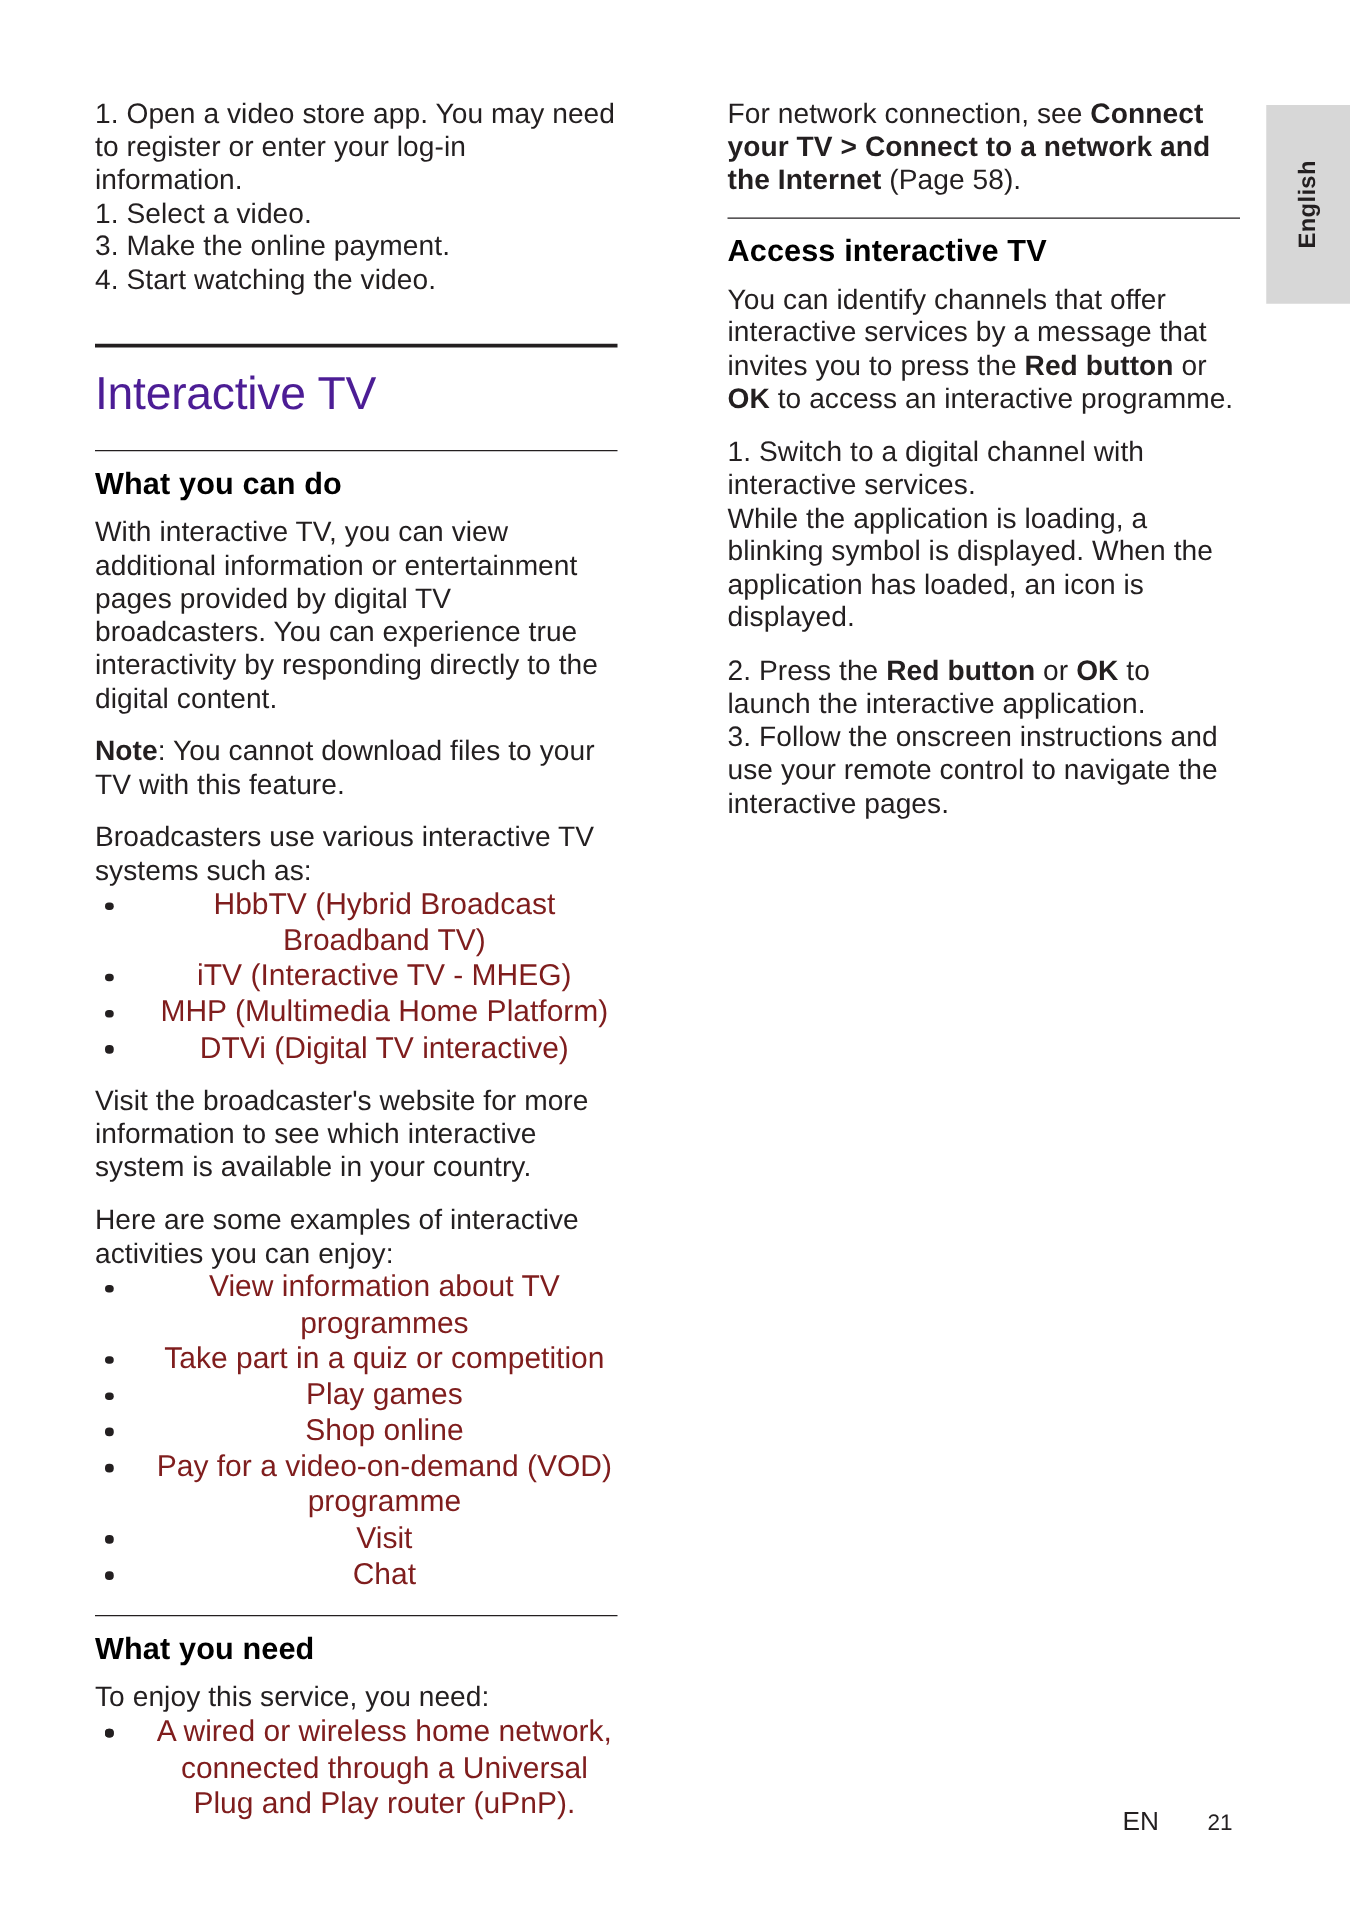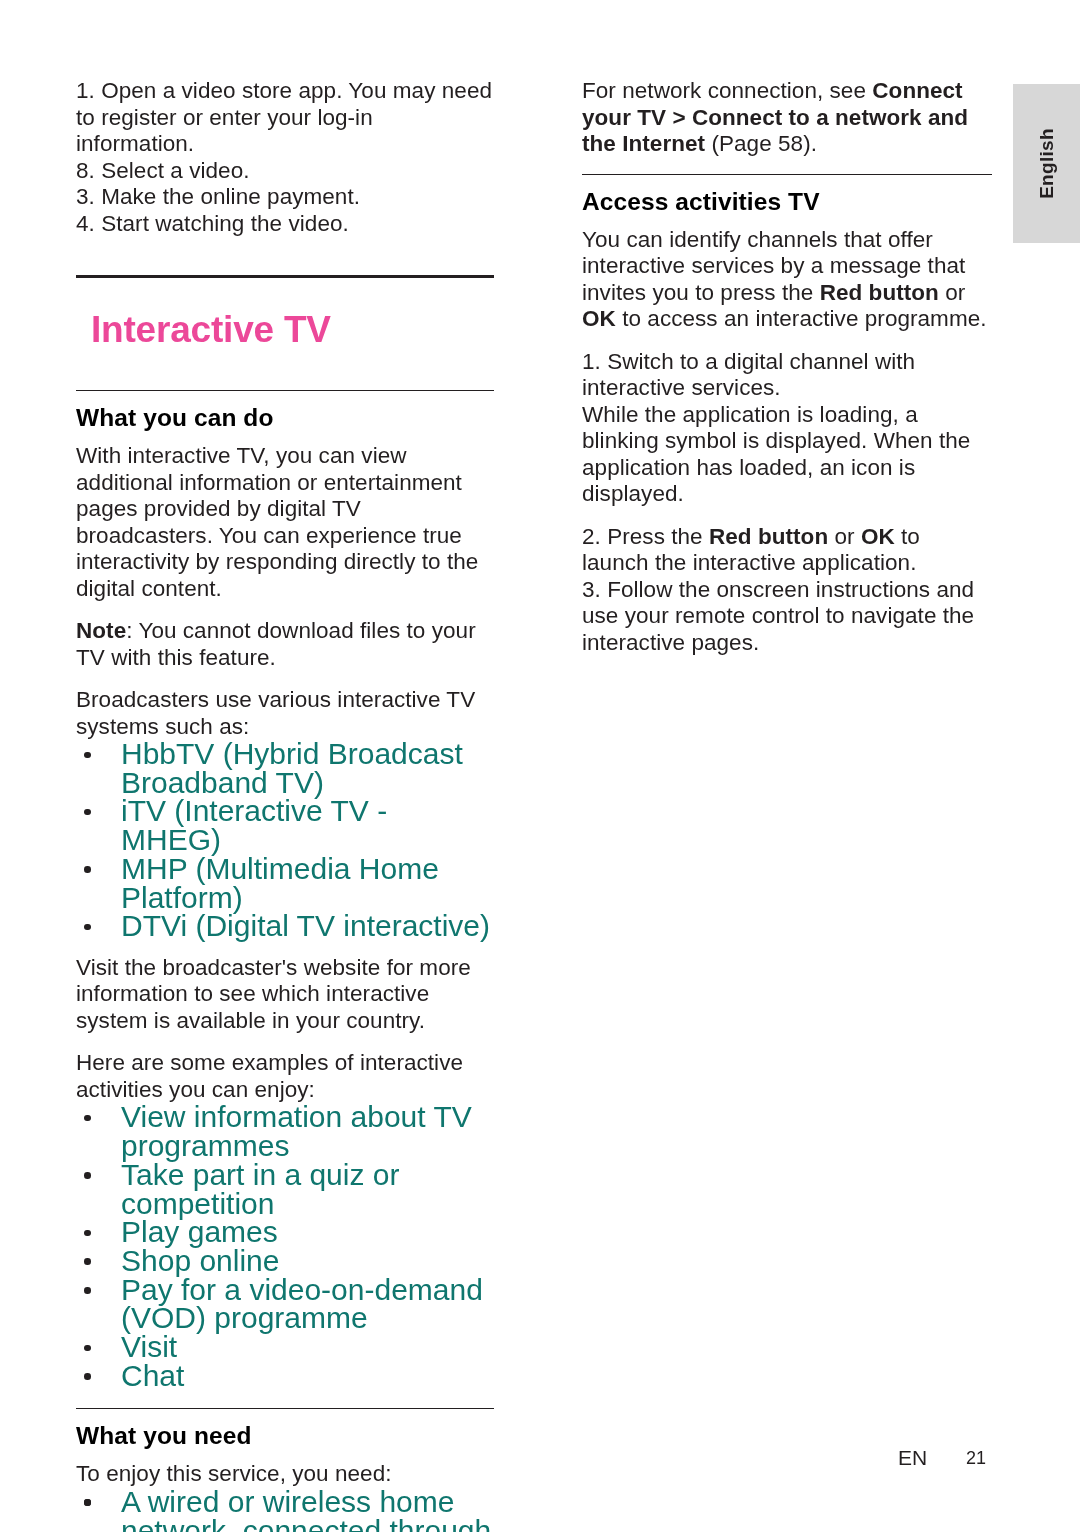--- a/index.html
+++ b/index.html
@@ -77,26 +77,26 @@
     font-size: 0;
     line-height: 0;
   }
   .rule-thin {
     border-top: 1.6px solid #231f20;
     margin: 0;
     font-size: 0;
     line-height: 0;
   }
   h1.doc-h1 {
-    margin: 15px;
+    margin: 0;
     padding: 16px 0 24px 0;
     font-size: 37px;
     line-height: 42px;
-    font-weight: bold;
-    color: #ec4899;
+    font-weight: normal;
+    color: #4c1d95;
     letter-spacing: -0.2px;
   }
   h2.doc-h2 {
     margin: 0;
     padding: 13px 0 11px 0;
     font-size: 24.5px;
     line-height: 28px;
     font-weight: bold;
     color: #000000;
     letter-spacing: 0.1px;
@@ -104,23 +104,24 @@
 
   
   ul.b-list {
     list-style: none;
     margin: 0;
     padding: 0;
   }
   ul.b-list > li {
     position: relative;
     padding-left: 45px;
-    font-size: 30px;
+    font-size: 24px;
     line-height: 28.7px;
-    color: #0f766e;
+    color: #7f1d1d;
+    text-align: center;
   }
   ul.b-list > li .bullet-dot {
     position: absolute;
     left: 8px;
     top: 11.5px;
     width: 6.5px;
     height: 6.5px;
     border-radius: 50%;
     background: #231f20;
   }
@@ -155,21 +156,21 @@
 
 <div class="page">
 
   <div class="lang-tab">
     <div class="lang-tab-text">English</div>
   </div>
 
   <div class="col col-left">
 
     <p class="blk">1. Open a video store app. You may need to register or enter your log-in information.</p>
-    <p class="blk">8. Select a video.</p>
+    <p class="blk">1. Select a video.</p>
     <p class="blk">3. Make the online payment.</p>
     <p class="blk">4. Start watching the video.</p>
 
     <div class="gap-20"></div>
     <div class="gap-18"></div>
 
     <div class="rule-thick"></div>
     <h1 class="doc-h1">Interactive TV</h1>
     <div class="rule-thin"></div>
 
@@ -224,21 +225,21 @@
 
   </div>
 
   <div class="col col-right">
 
     <p class="blk"><span>For network connection, see </span><b class="b">Connect your TV &gt; Connect to a network and the Internet</b><span> (Page 58).</span></p>
 
     <div class="gap-16"></div>
 
     <div class="rule-thin"></div>
-    <h2 class="doc-h2">Access activities TV</h2>
+    <h2 class="doc-h2">Access interactive TV</h2>
 
     <p class="blk"><span>You can identify channels that offer interactive services by a message that invites you to press the </span><b class="b">Red button</b><span> or </span><b class="b">OK</b><span> to access an interactive programme.</span></p>
 
     <div class="gap-16"></div>
 
     <p class="blk">1. Switch to a digital channel with interactive services.</p>
     <p class="blk">While the application is loading, a blinking symbol is displayed. When the application has loaded, an icon is displayed.</p>
 
     <div class="gap-16"></div>
 

